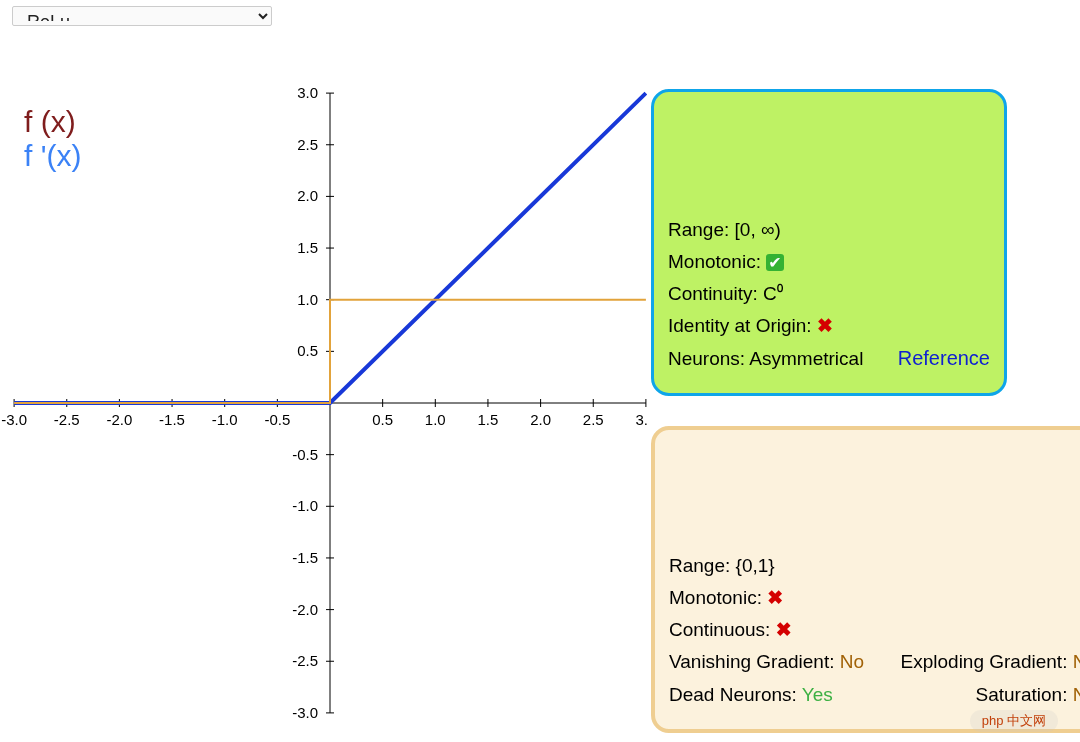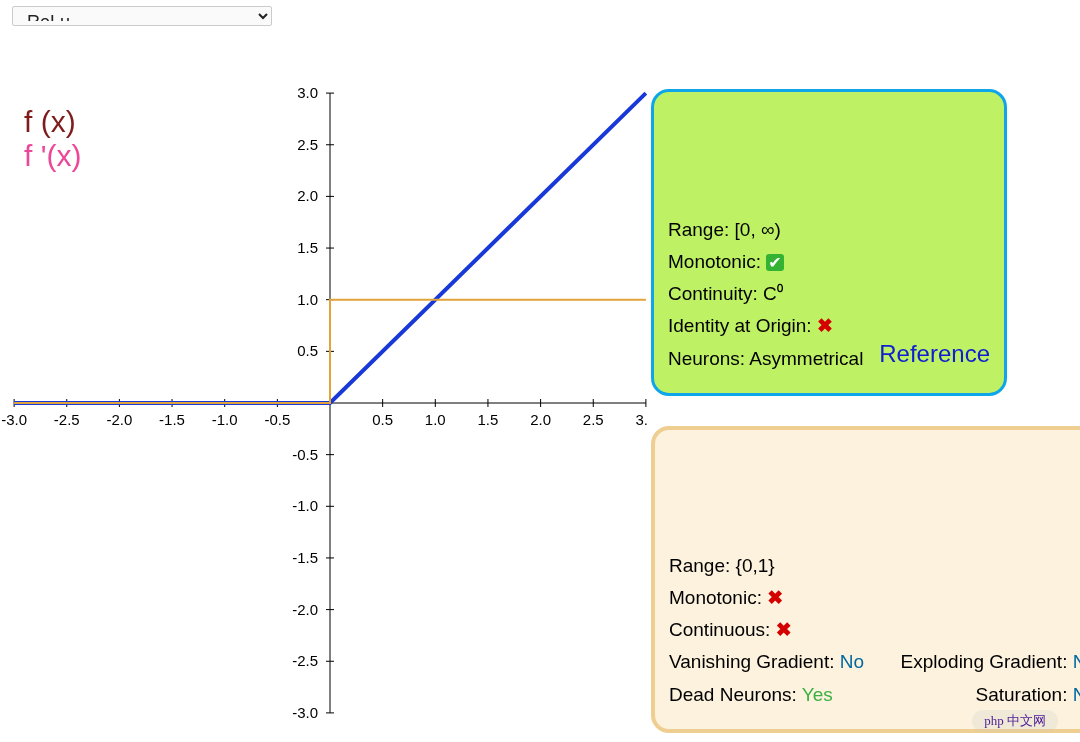--- a/index.html
+++ b/index.html
@@ -26,21 +26,21 @@
     padding: 4px 10px;
     color: #222;
   }
   .legend {
     position: absolute;
     left: 24px;
     top: 105px;
     font-size: 30px;
   }
   .legend .fx { color: #7f1d1d; }
-  .legend .fpx { color: #ec4899; }
+  .legend .fpx { color: #3b82f6; }
   .chart-area {
     position: absolute;
     left: 0;
     top: 85px;
     width: 647px;
     height: 640px;
   }
   .panel {
     position: absolute;
     border-radius: 18px;
@@ -67,34 +67,33 @@
   }
   .panel-inner {
     position: absolute;
     bottom: 18px;
     left: 14px;
     right: 14px;
   }
   .prop { white-space: nowrap; }
   .row2 { display: flex; justify-content: space-between; }
   .yes { color: #3cb043; }
-  .no  { color: #0369a1; }
+  .no  { color: #a16207; }
   .xmark { color: #d40000; font-weight: bold; }
   .check { color: #fff; background:#34b233; border-radius:3px; padding:0 2px; font-size:16px; }
-  .ref-link { color: #1020d0; position:absolute; right:14px; bottom:18px; font-size:24px; }
+  .ref-link { color: #1020d0; position:absolute; right:14px; bottom:18px; font-size:20px; }
   .watermark {
     position: absolute;
     right: 22px;
     bottom: 10px;
-    color: #4c1d95;
+    color: #c2410c;
     font-size: 13px;
     background: rgba(200,200,200,0.2);
     border-radius: 12px;
     padding: 2px 12px;
-    font-family: Liberation Serif, serif;
   }
 </style>
 </head>
 <body>
 
 <select class="dropdown">
   <option>ReLu</option>
 </select>
 
 <div class="legend">

